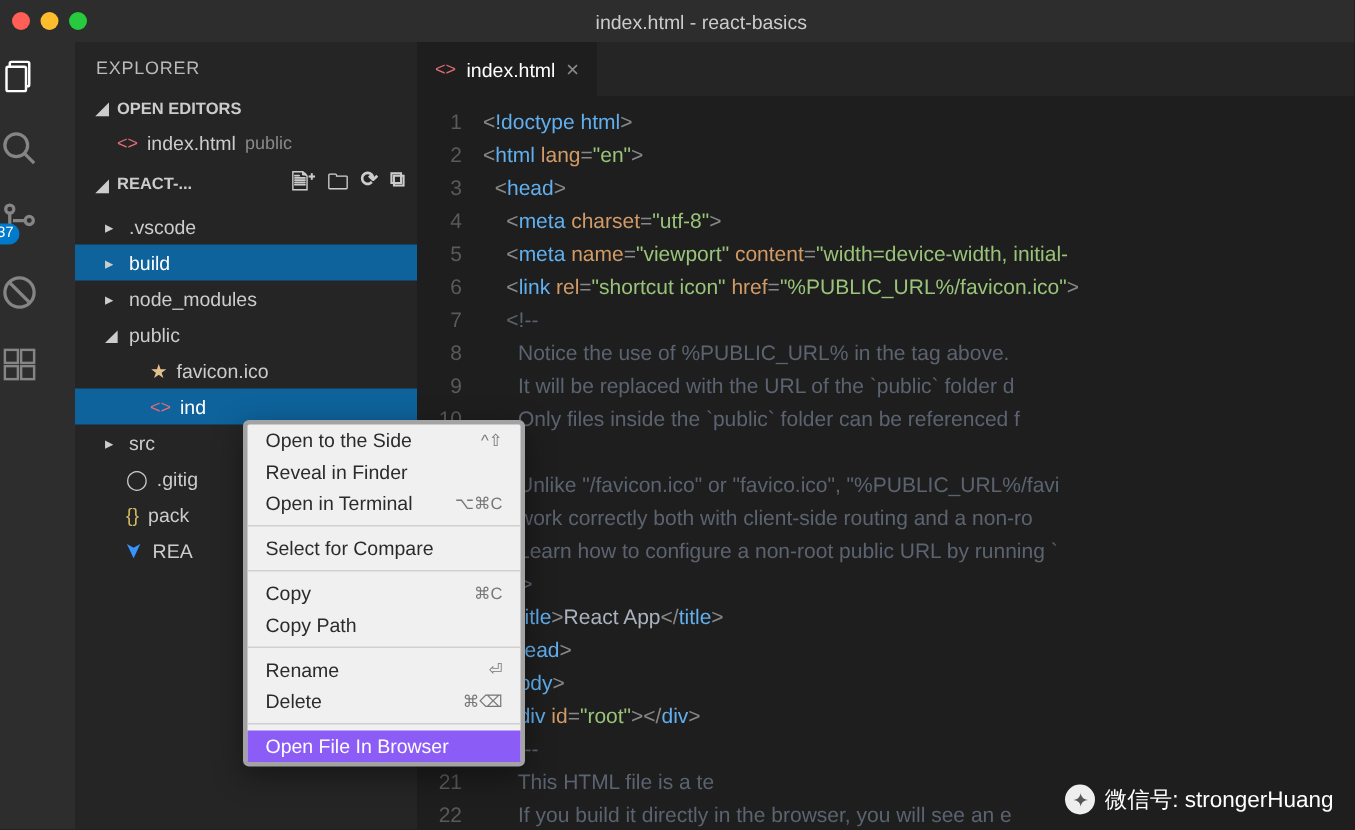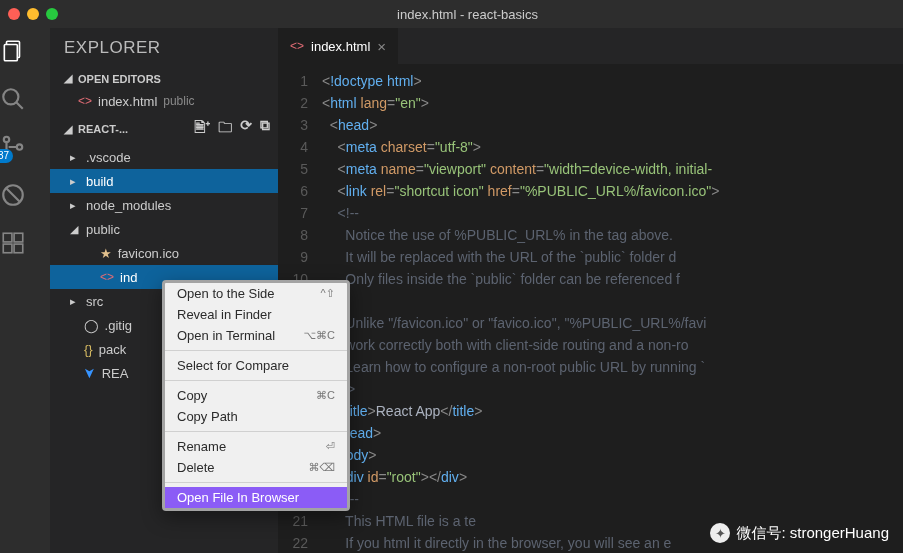--- a/index.html
+++ b/index.html
@@ -9,21 +9,21 @@
 .dot { width:12px; height:12px; border-radius:50%; }
 .dot.r{background:#ff5f56}.dot.y{background:#ffbd2e}.dot.g{background:#27c93f}
 .title { position:absolute; left:50%; transform:translateX(-50%); font-size:13px; color:#ccc;margin-left:16px; }
 .main { display:flex; height:525px; }
 .activity { width:50px; background:#2d2d2d; display:flex; flex-direction:column; padding-top:10px; gap:22px; }
 .act-icon { width:26px; height:26px; color:#858585; cursor:pointer; position:relative; }
 .act-icon.active { color:#fff; }
 .act-icon svg { width:100%; height:100%; }
 .badge { position:absolute; bottom:-3px; left:-6px; background:#007acc; color:#fff; font-size:10px; padding:0 4px; border-radius:8px; line-height:14px; }
 .sidebar { width:228px; background:#252526; color:#ccc; font-size:13px; overflow:hidden; }
-.sb-head { padding:10px 14px; font-size:17px; color:#bbb; letter-spacing:0.5px; }
+.sb-head { padding:10px 14px; font-size:12px; color:#bbb; letter-spacing:0.5px; }
 .sb-sec { padding:4px 8px 4px 14px; font-size:11px; font-weight:700; color:#ccc; display:flex; align-items:center; gap:4px; }
 .sb-sec .icons { margin-left:auto; display:flex; gap:8px; color:#ccc; font-size:14px; }
 .row { display:flex; align-items:center; height:24px; padding-left:28px; gap:6px; cursor:pointer; }
 .row.lv1{padding-left:20px}.row.lv2{padding-left:34px}.row.lv3{padding-left:50px}
 .row.sel { background:#0e639c; color:#fff; }
 .chev { width:10px; display:inline-block; color:#ccc; font-size:11px; }
 .html-tag { color:#e06c75; font-size:12px; }
 .star { color:#e2c08d; }
 .gh { color:#ccc; font-size:13px; }
 .braces { color:#d4b962; }
@@ -172,21 +172,21 @@
 <span class="t-c">      Unlike "/favicon.ico" or "favico.ico", "%PUBLIC_URL%/favi</span>
 <span class="t-c">      work correctly both with client-side routing and a non-ro</span>
 <span class="t-c">      Learn how to configure a non-root public URL by running `</span>
     <span class="t-c">--&gt;</span>
     <span class="t-p">&lt;</span><span class="t-b">title</span><span class="t-p">&gt;</span><span>React App</span><span class="t-p">&lt;/</span><span class="t-b">title</span><span class="t-p">&gt;</span>
   <span class="t-p">&lt;/</span><span class="t-b">head</span><span class="t-p">&gt;</span>
   <span class="t-p">&lt;</span><span class="t-b">body</span><span class="t-p">&gt;</span>
     <span class="t-p">&lt;</span><span class="t-b">div</span> <span class="t-a">id</span><span class="t-p">=</span><span class="t-s">"root"</span><span class="t-p">&gt;&lt;/</span><span class="t-b">div</span><span class="t-p">&gt;</span>
     <span class="t-c">&lt;!--</span>
 <span class="t-c">      This HTML file is a te</span>
-<span class="t-c">      If you html it directly in the browser, you will see an e</span></div>
+<span class="t-c">      If you build it directly in the browser, you will see an e</span></div>
     </div>
   </div>
 </div>
 
 <div class="ctx">
   <div class="mi">
       <span>Open to the Side</span>
       <span class="kb">^⇧</span>
     </div>
   <div class="mi">

